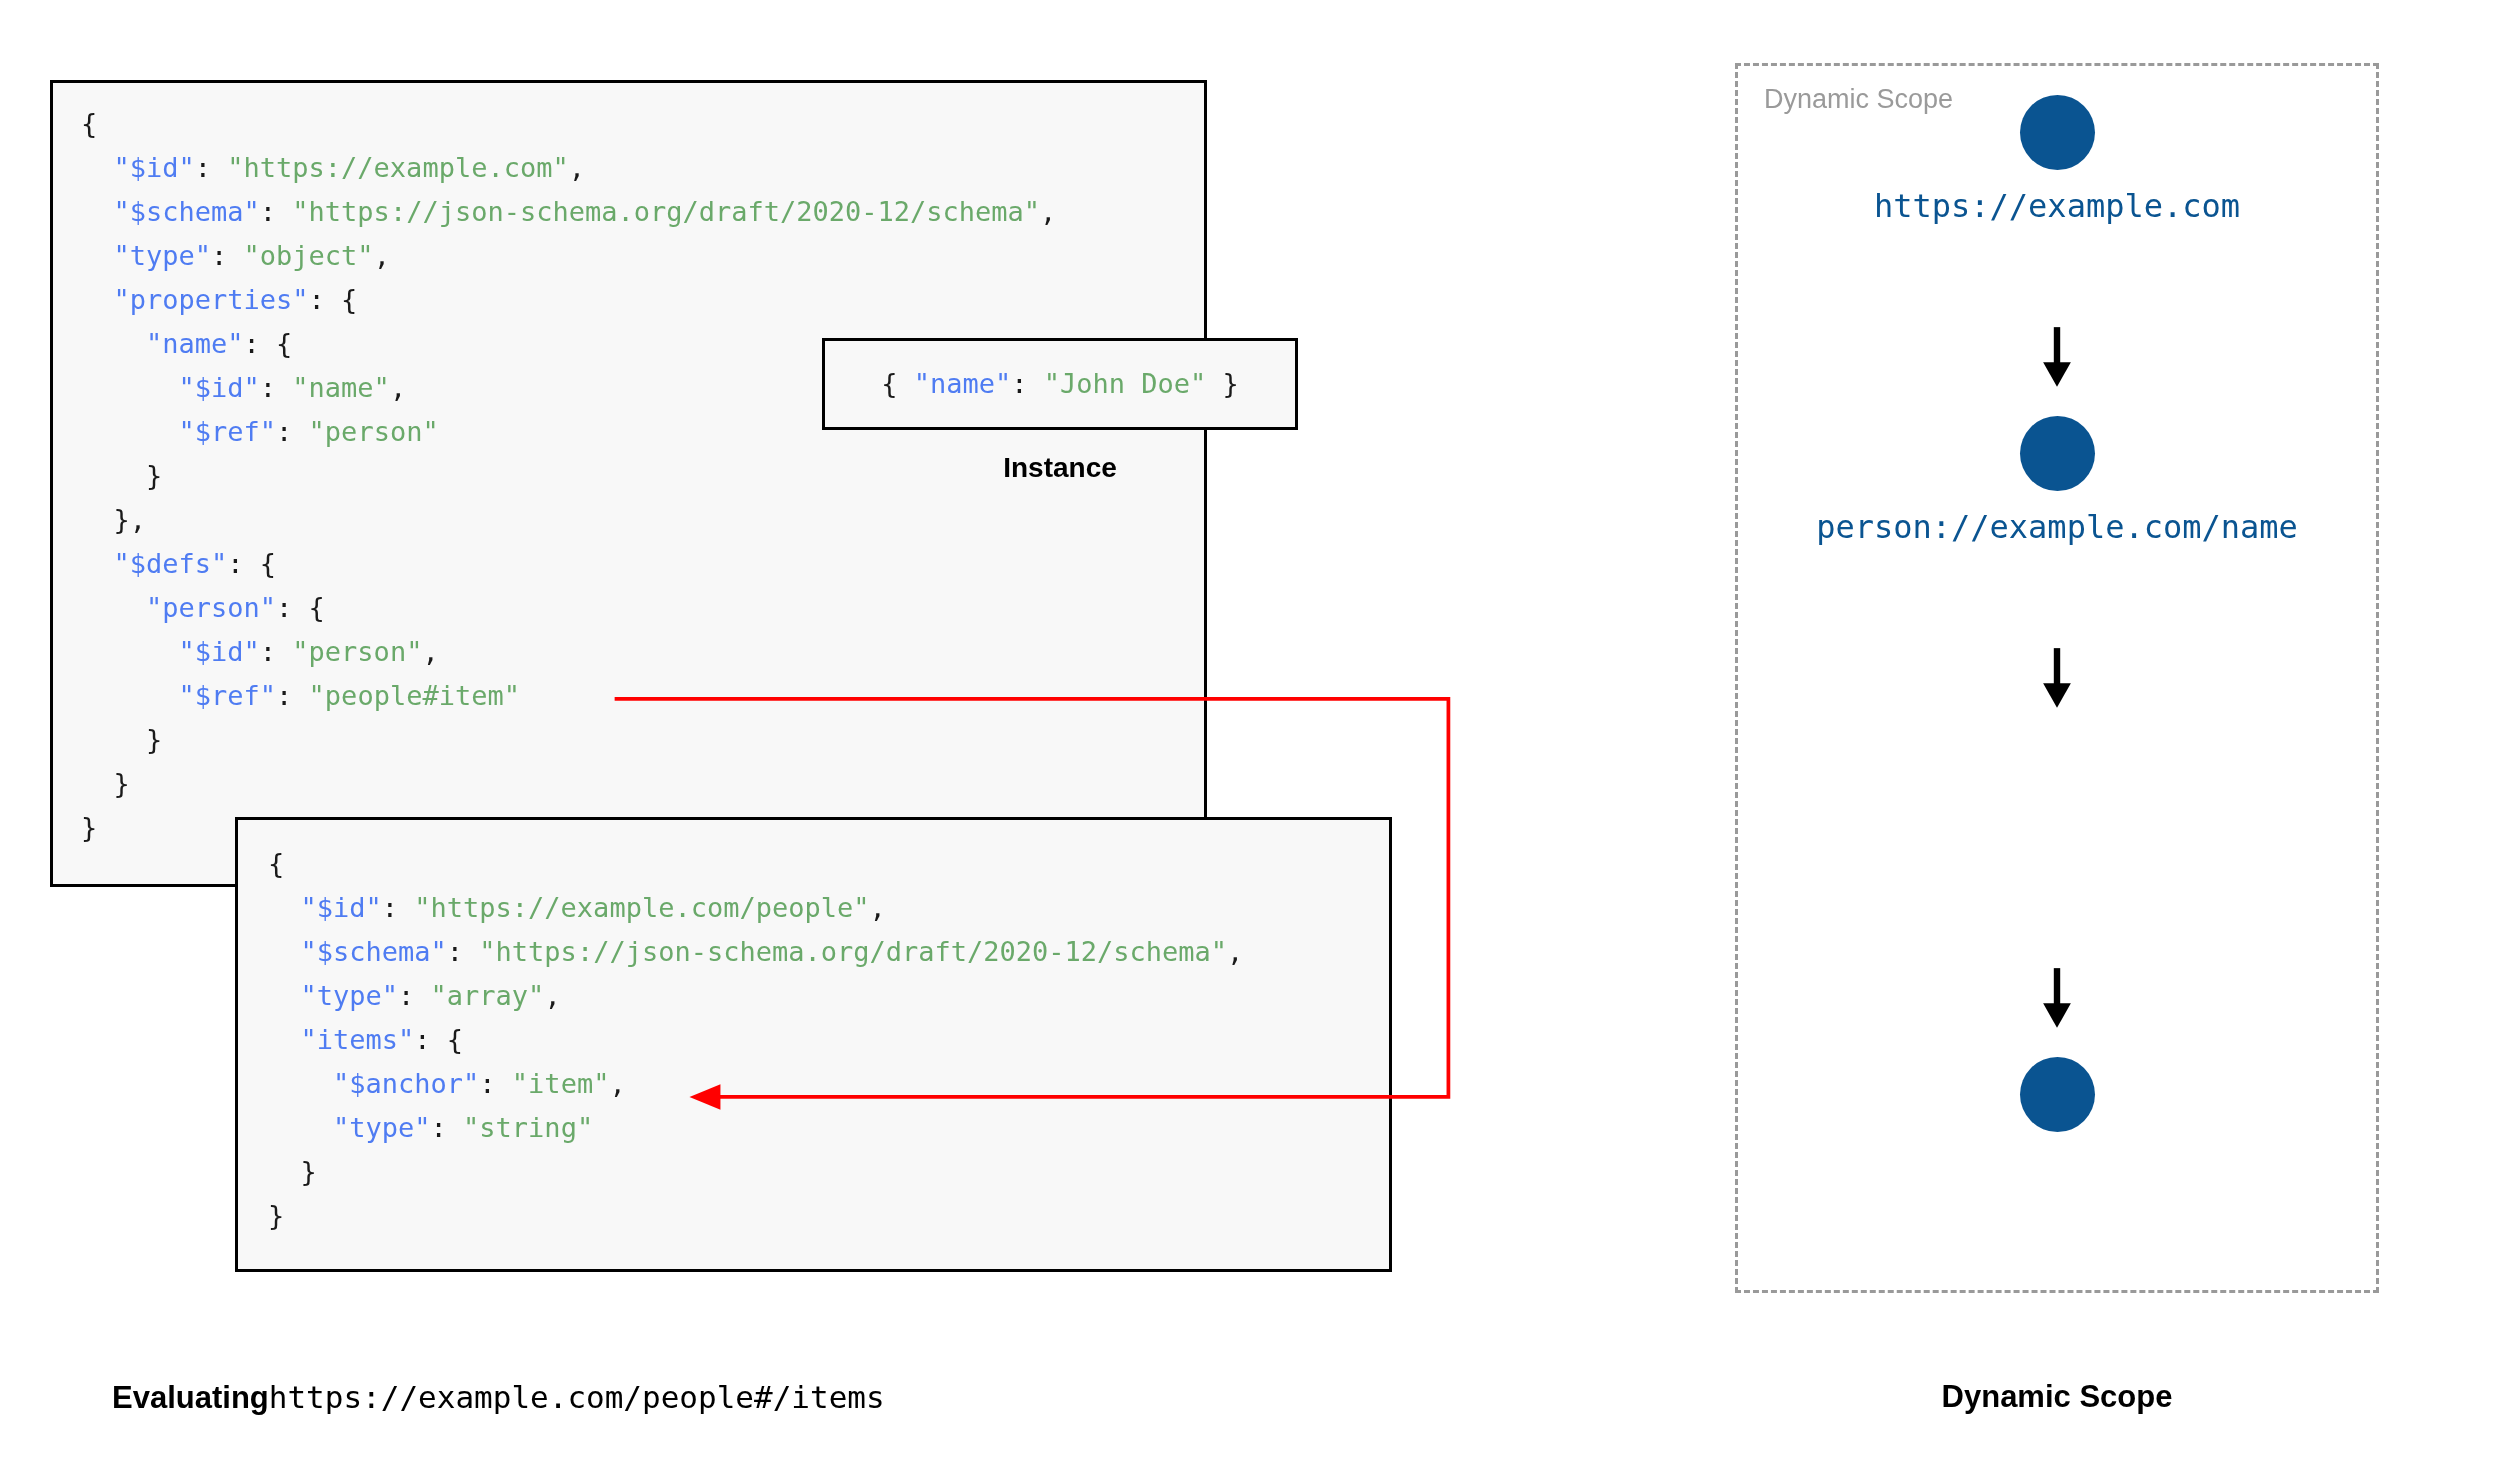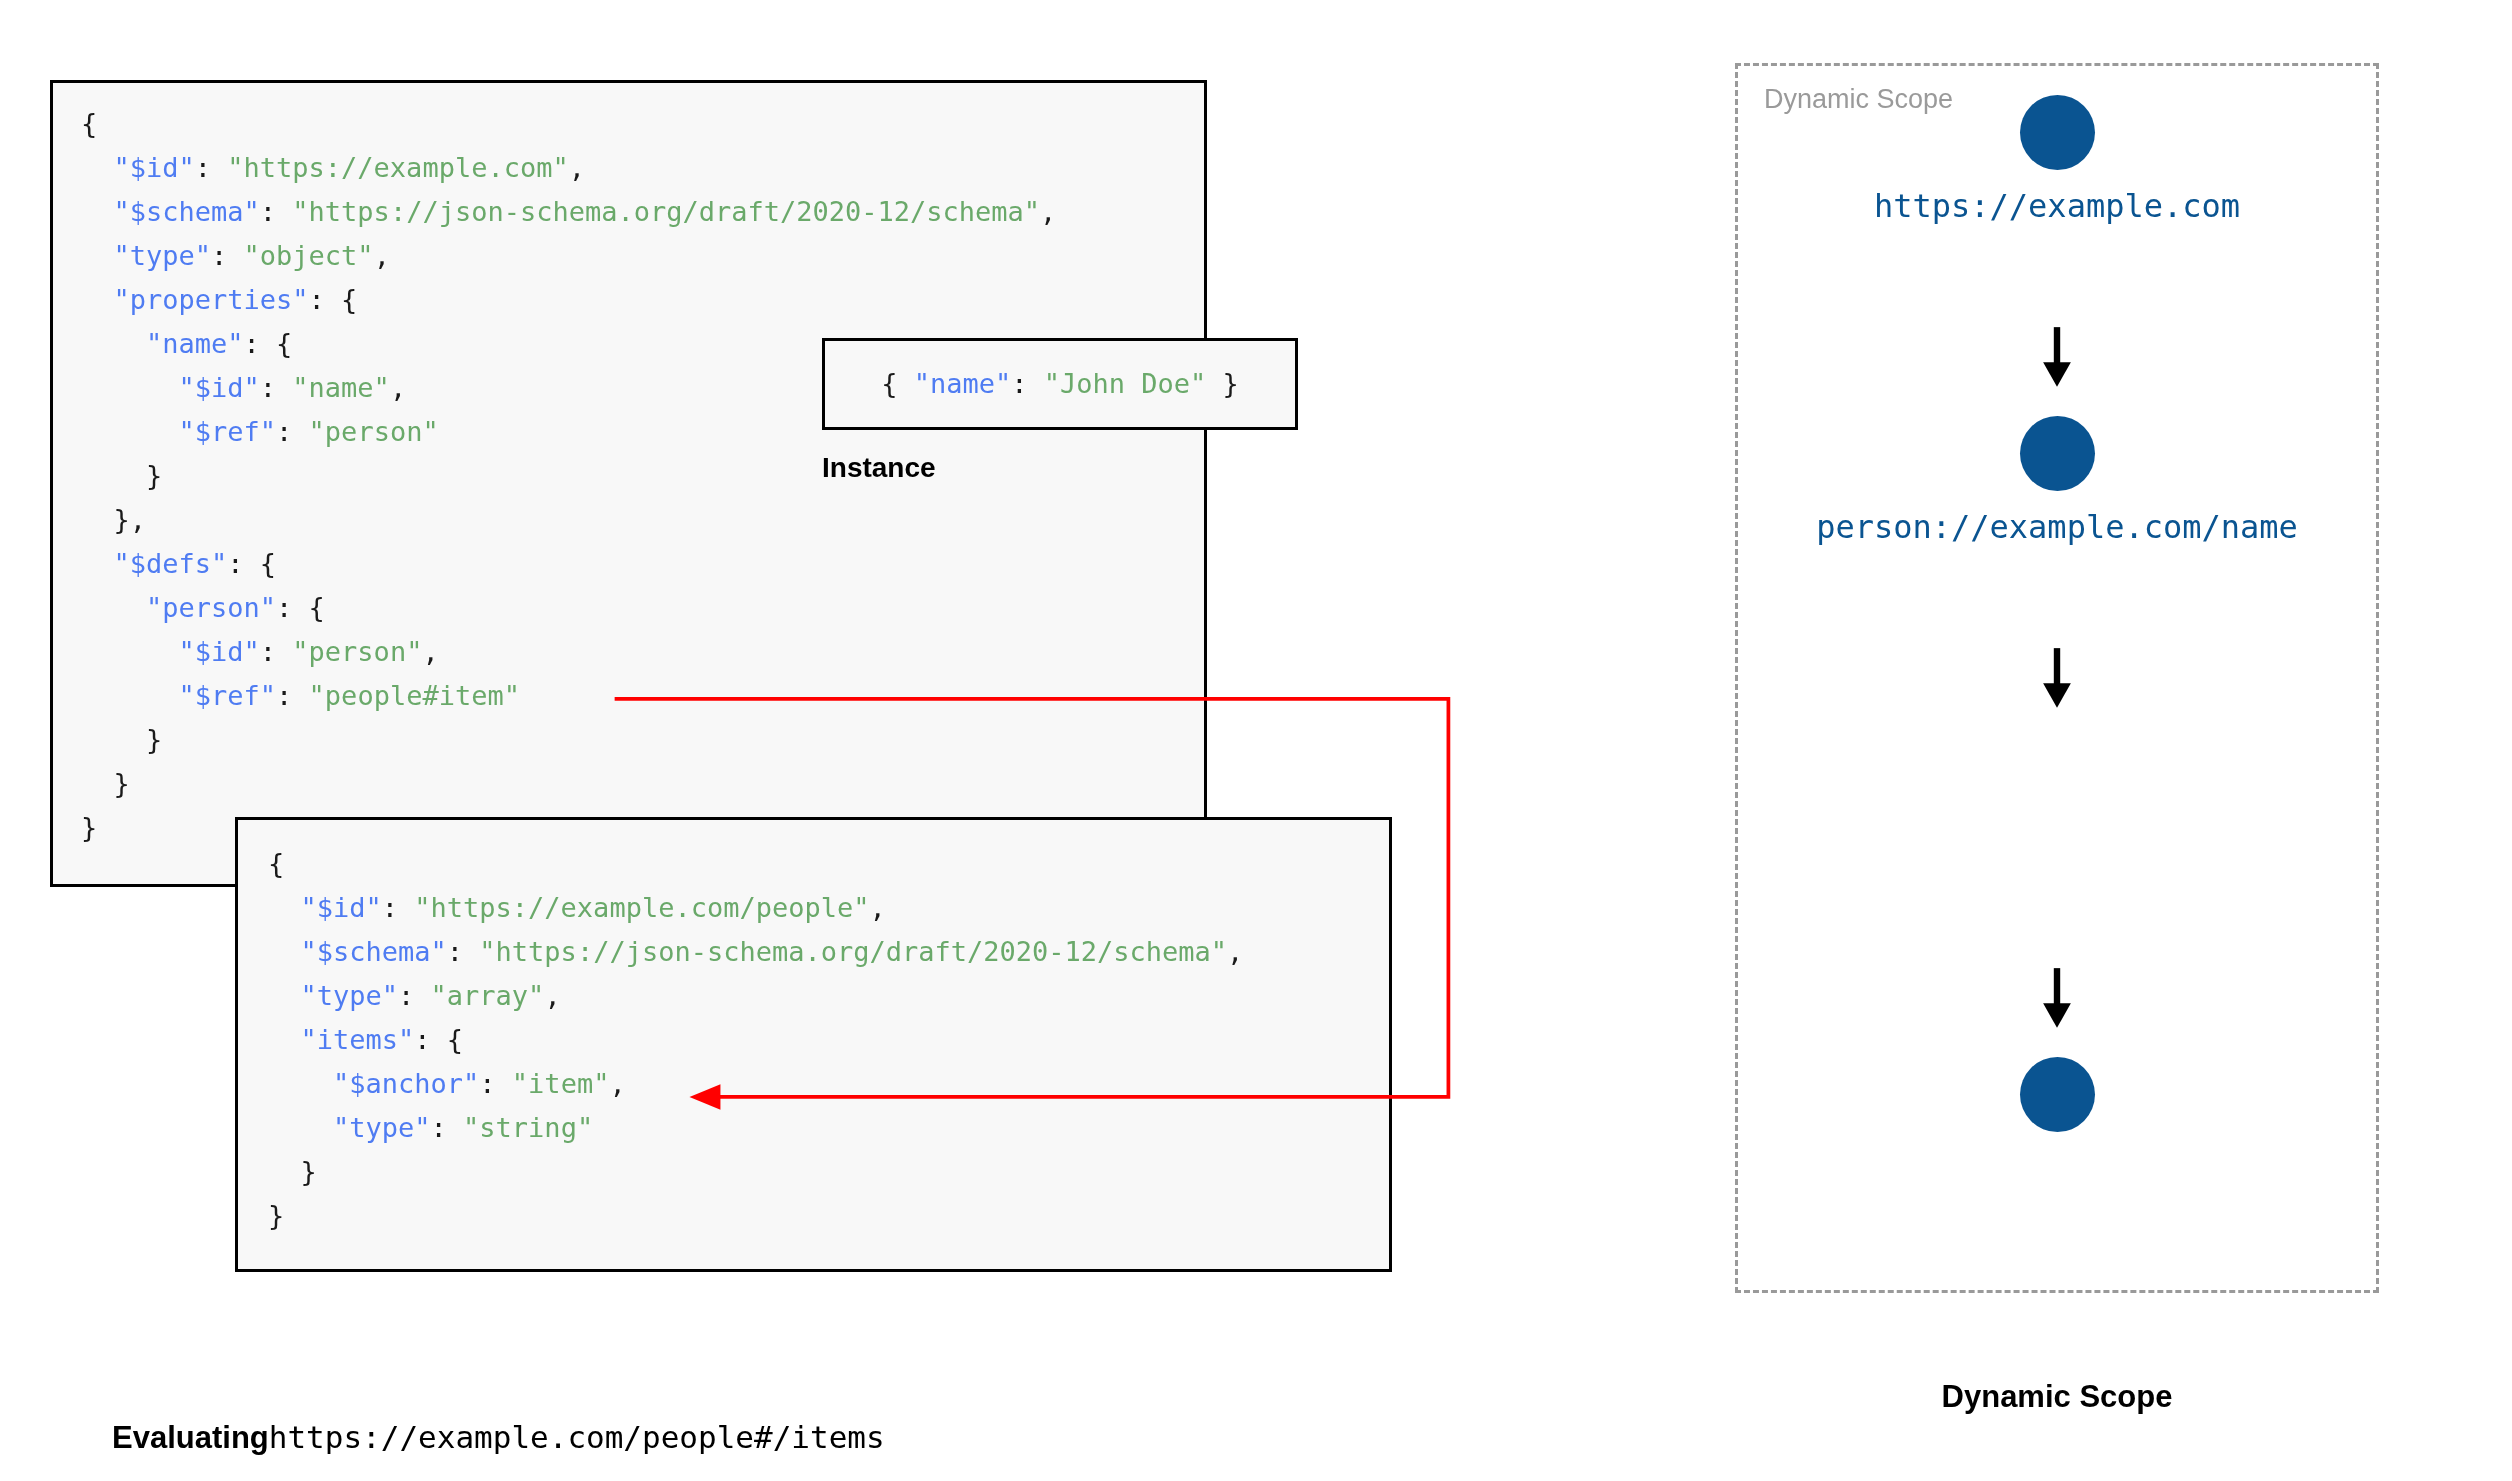--- a/index.html
+++ b/index.html
@@ -32,33 +32,33 @@
                  display:flex;align-items:center;justify-content:center;}
   #instance-code .code{font-size:27px;line-height:32px;}
 
   .k{color:#4f7cf2;}     
   .s{color:#6aa96a;}     
   .p{color:#1a1a1a;}     
 
   
   .lbl-instance{
     position:absolute; left:822px; top:452px; width:476px;
-    text-align:left;
+    text-align:center;
     font-family:"Liberation Sans",sans-serif;
     font-weight:bold; font-size:28px; color:#000000;
     z-index:7;
   }
 
   .caption{
     position:absolute;
     font-size:31px;
     color:#000000;
     white-space:nowrap;
   }
-  #caption-left{left:112px; top:1379px;margin-top:40px;}
+  #caption-left{left:112px; top:1379px;}
   #caption-left .bold{
     font-family:"Liberation Sans",sans-serif; font-weight:bold;
   }
   #caption-left .mono{
     font-family:"DejaVu Sans Mono","Liberation Mono",monospace;
   }
   #caption-right{
     left:1735px; top:1379px; width:644px; text-align:center;
     font-family:"Liberation Sans",sans-serif; font-weight:bold;
   }

